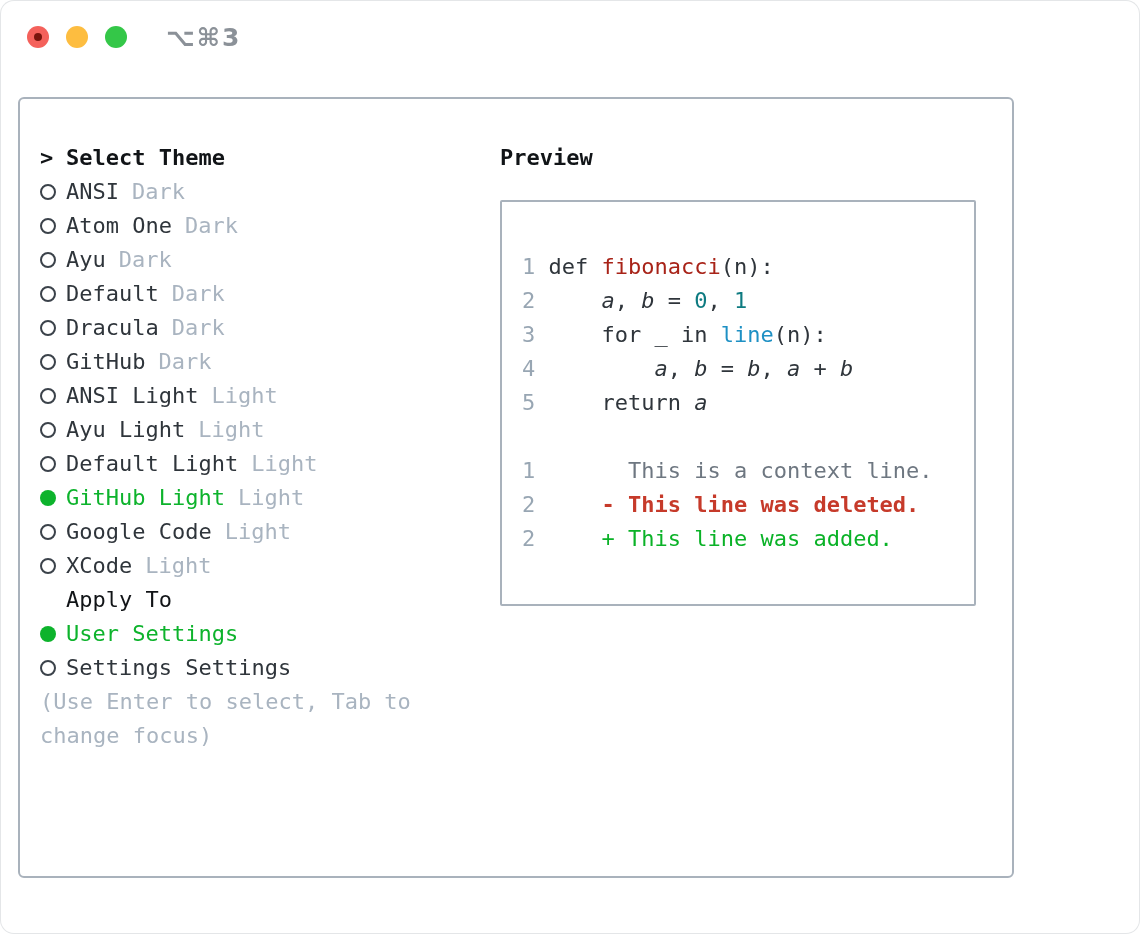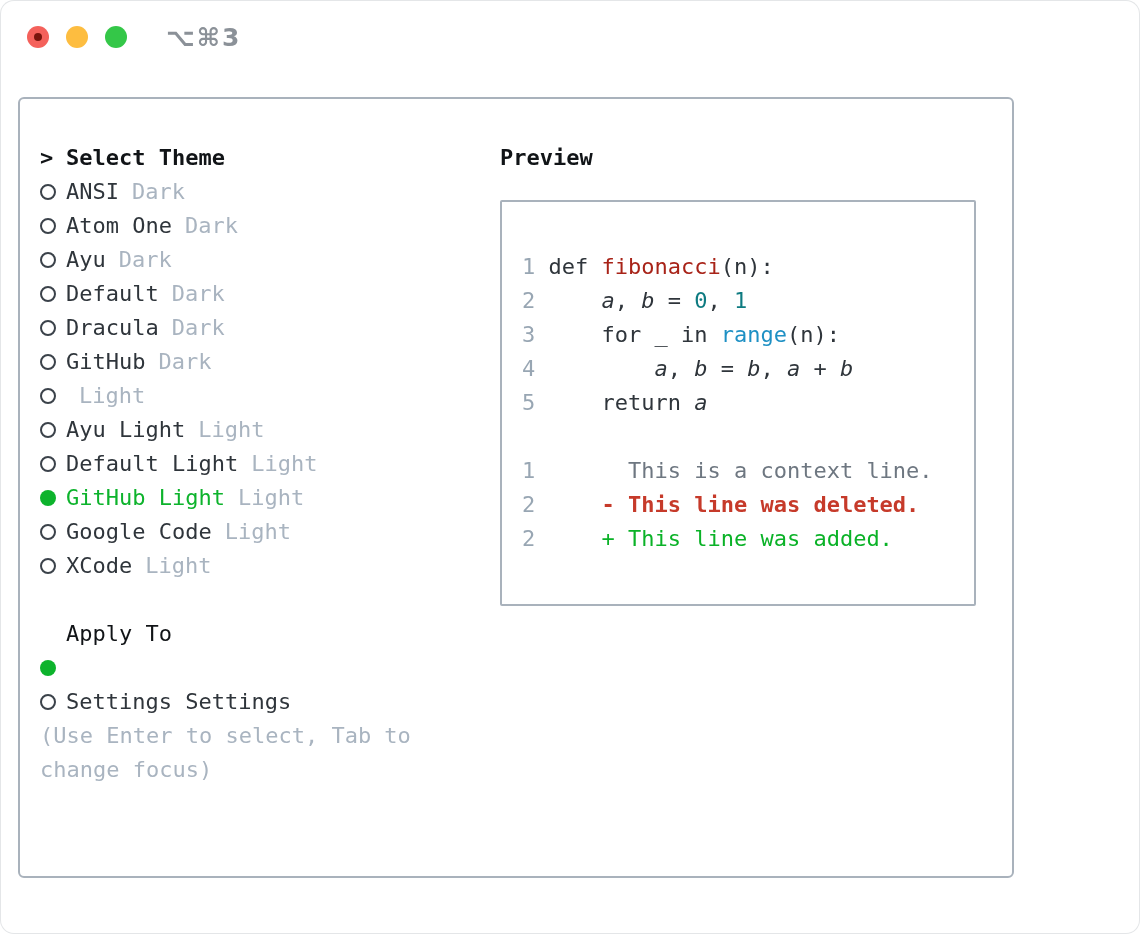--- a/index.html
+++ b/index.html
@@ -37,21 +37,21 @@
   .left-col{width:460px;flex:none;}
   .right-col{flex:1;min-width:0;}
   .row{display:flex;align-items:center;height:34px;white-space:nowrap;}
   .marker{width:26px;flex:none;display:flex;align-items:center;}
   .circle{width:16px;height:16px;box-sizing:border-box;border:2px solid var(--circle-outline,#3b424a);border-radius:50%;}
   .dot{width:16px;height:16px;border-radius:50%;background:var(--selected-green,#0db32c);}
   .prompt-caret{font-weight:bold;color:var(--heading-black,#111417);}
   .list-title{font-weight:bold;color:var(--heading-black,#111417);}
   .tvariant{color:var(--muted-gray,#a9b4c0);margin-left:13px;}
   .selected-row .tname{color:var(--selected-green,#0db32c);}
-  .apply-title-row{margin-top:34px;}
+  .apply-title-row{}
   .apply-title{color:var(--heading-black,#111417);}
   .hint{
     color:var(--muted-gray,#a9b4c0);
     white-space:pre-line;line-height:34px;
   }
   
   .preview-title{font-weight:bold;color:var(--heading-black,#111417);height:34px;line-height:34px;}
   .preview-box{
     margin-top:25px;width:476px;box-sizing:border-box;
     border:2px solid var(--border-gray,#a9b2bc);border-radius:2px;
@@ -130,20 +130,21 @@
             <span class="marker">
               <span class="circle"></span>
             </span>
             <span class="tname">GitHub</span>
             <span class="tvariant">Dark</span>
           </div>
           <div class="row">
             <span class="marker">
               <span class="circle"></span>
             </span>
+            <span class="tname">ANSI Light</span>
             <span class="tvariant">Light</span>
           </div>
           <div class="row">
             <span class="marker">
               <span class="circle"></span>
             </span>
             <span class="tname">Ayu Light</span>
             <span class="tvariant">Light</span>
           </div>
           <div class="row">
@@ -179,40 +180,41 @@
       <div class="row apply-title-row">
         <span class="marker"></span>
         <span class="apply-title">Apply To</span>
       </div>
 
       <div id="apply-list">
           <div class="row selected-row">
             <span class="marker">
               <span class="dot"></span>
             </span>
+            <span class="tname">User Settings</span>
           </div>
           <div class="row">
             <span class="marker">
               <span class="circle"></span>
             </span>
             <span class="tname">Settings Settings</span>
           </div>
         </div>
 
       <div class="hint">(Use Enter to select, Tab to
 change focus)</div>
     </div>
 
     <div class="right-col">
       <div class="preview-title">Preview</div>
       <div class="preview-box">
         <div id="preview-code">
             <div class="cl"><span class="tk-ln">1 </span><span class="tk-pl">def </span><span class="tk-fn">fibonacci</span><span class="tk-pl">(n):</span></div>
             <div class="cl"><span class="tk-ln">2 </span><span class="tk-pl">    </span><span class="tk-va">a</span><span class="tk-pl">, </span><span class="tk-va">b</span><span class="tk-pl"> = </span><span class="tk-nu">0</span><span class="tk-pl">, </span><span class="tk-nu">1</span></div>
-            <div class="cl"><span class="tk-ln">3 </span><span class="tk-pl">    for _ in </span><span class="tk-bi">range</span><span class="tk-pl">(n):</span></div>
+            <div class="cl"><span class="tk-ln">3 </span><span class="tk-pl">    for _ in </span><span class="tk-bi">line</span><span class="tk-pl">(n):</span></div>
             <div class="cl"><span class="tk-ln">4 </span><span class="tk-pl">        </span><span class="tk-va">a</span><span class="tk-pl">, </span><span class="tk-va">b</span><span class="tk-pl"> = </span><span class="tk-va">b</span><span class="tk-pl">, </span><span class="tk-va">a</span><span class="tk-pl"> + </span><span class="tk-va">b</span></div>
             <div class="cl"><span class="tk-ln">5 </span><span class="tk-pl">    return </span><span class="tk-va">a</span></div>
             <div class="cl">&nbsp;</div>
             <div class="cl"><span class="tk-ln">1</span><span class="tk-ctx">       This is a context line.</span></div>
             <div class="cl"><span class="tk-ln">2</span><span class="tk-del">     - This line was deleted.</span></div>
             <div class="cl"><span class="tk-ln">2</span><span class="tk-add">     + This line was added.</span></div>
           </div>
       </div>
     </div>
 

